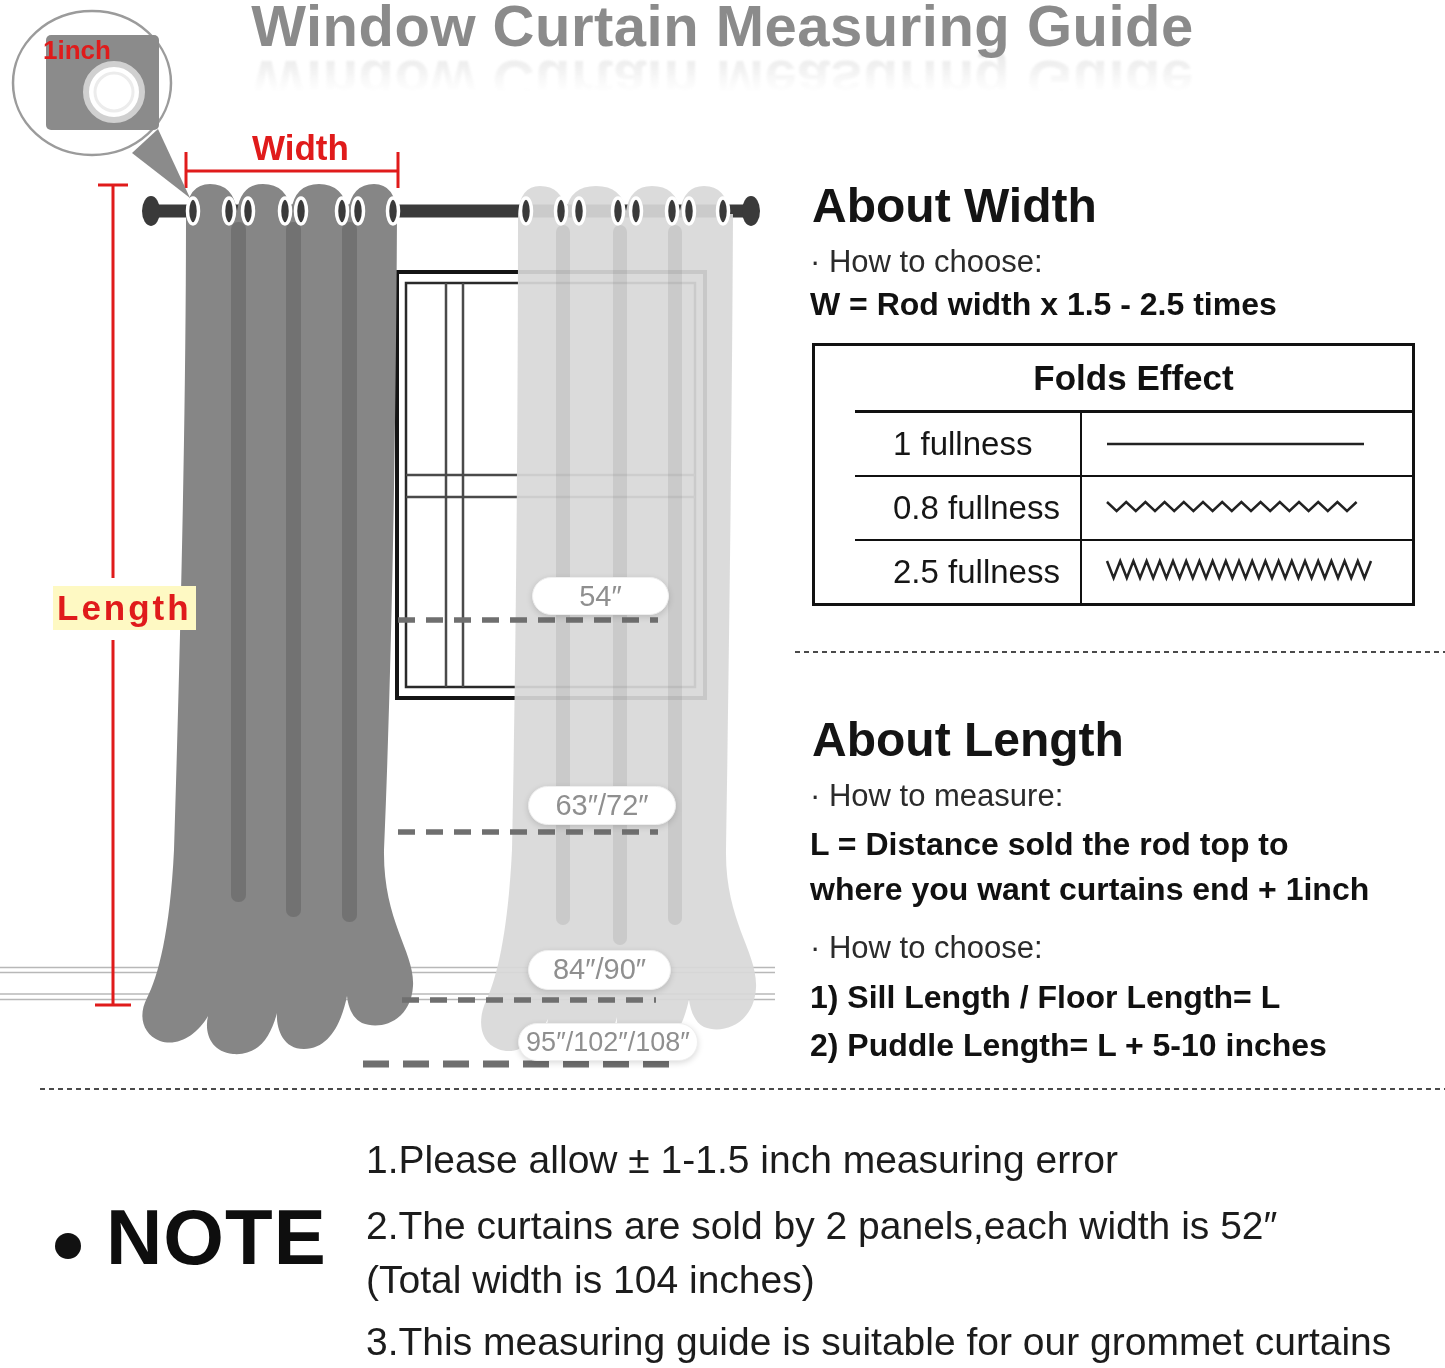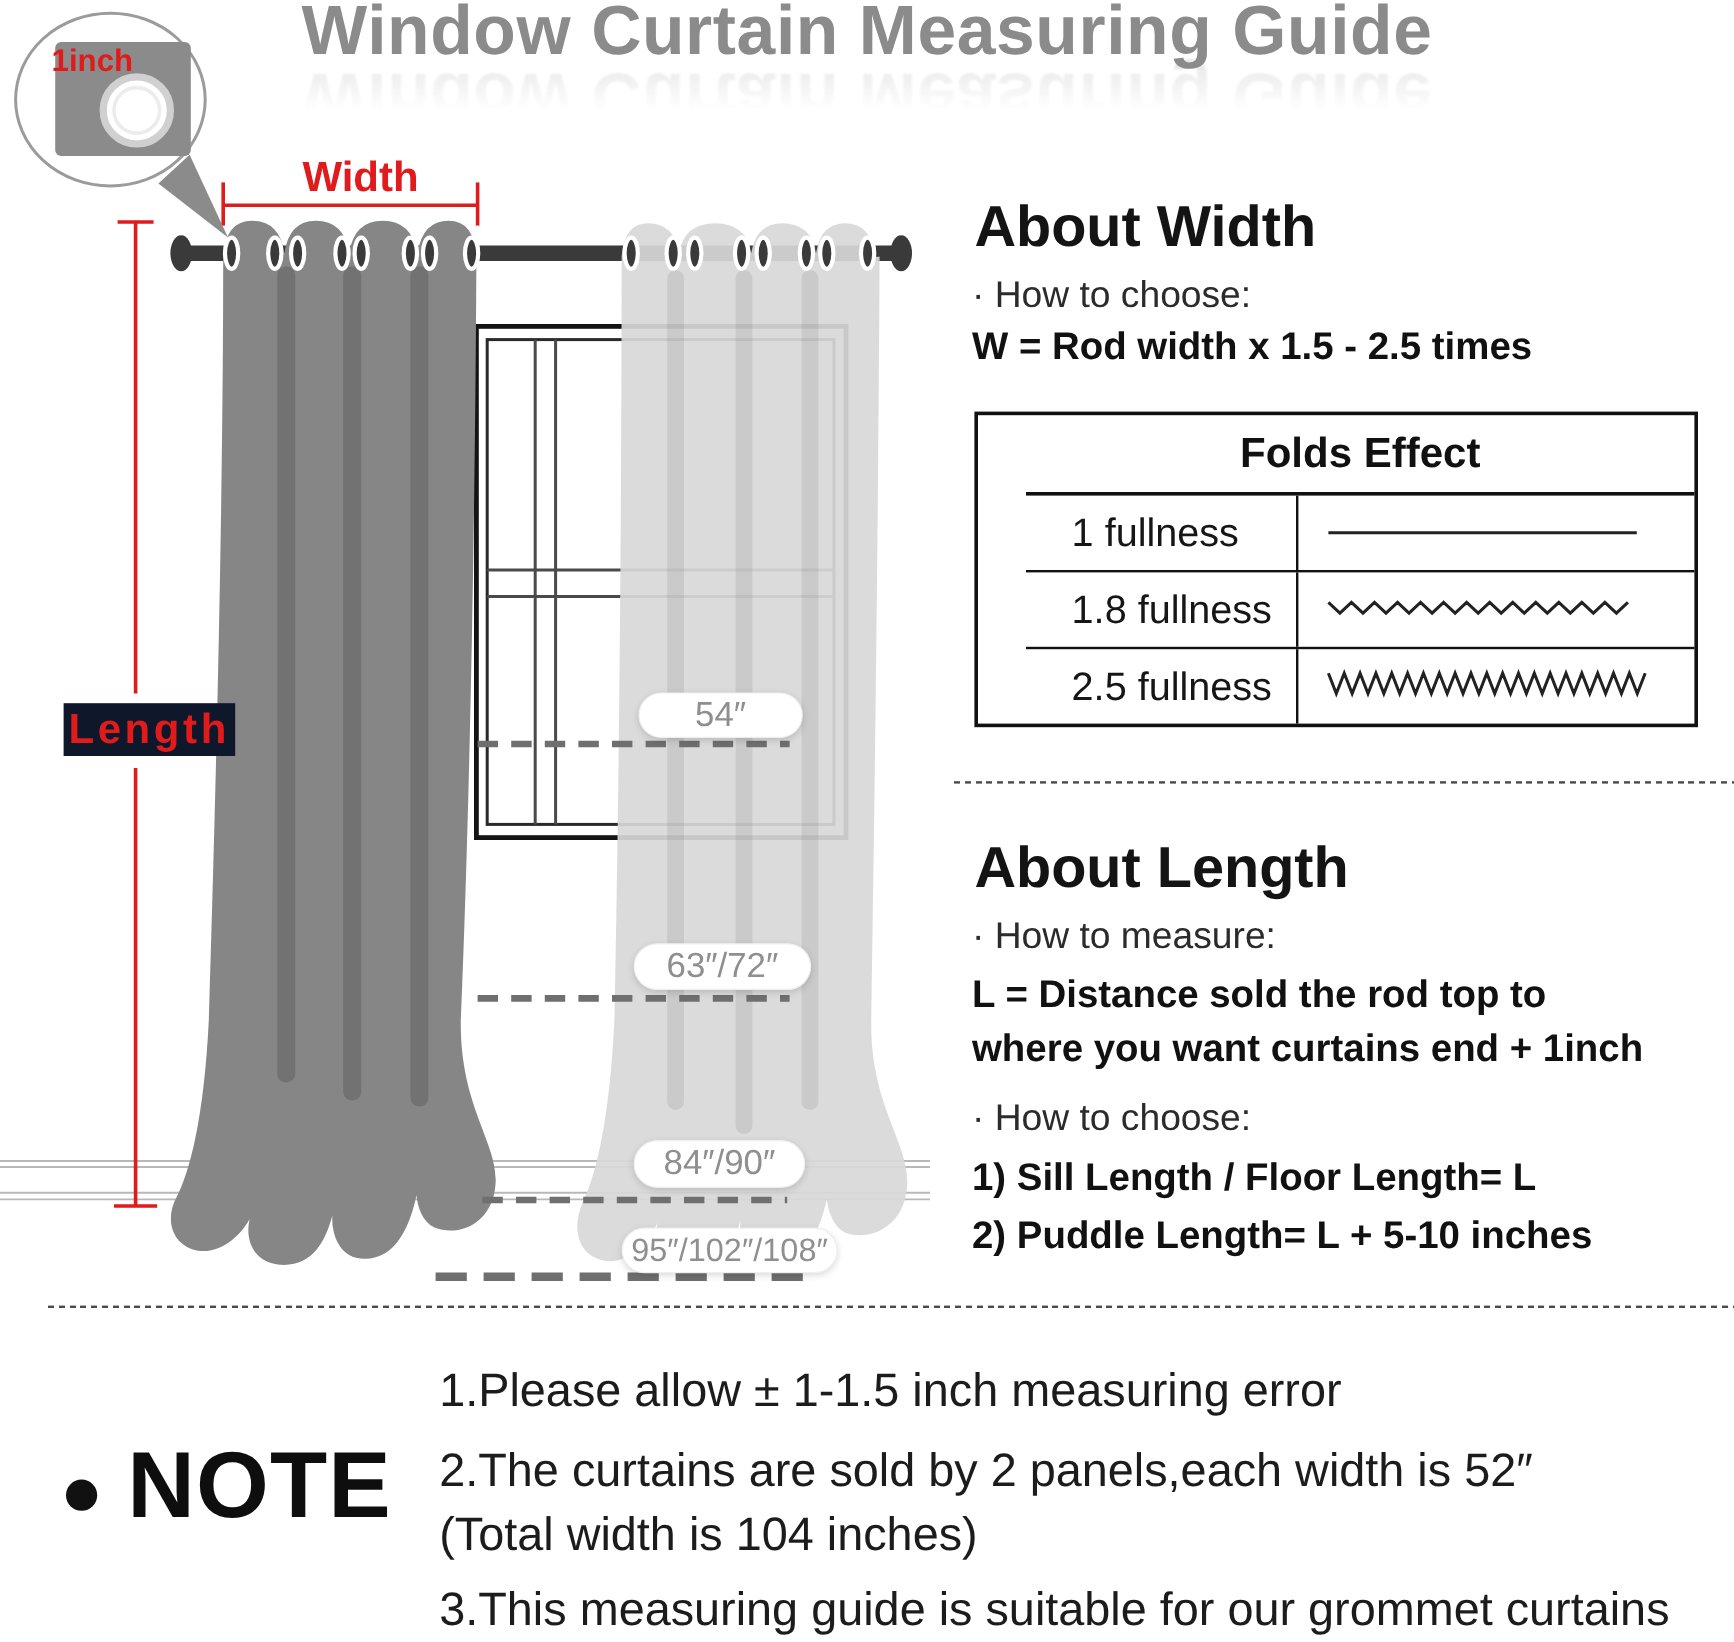--- a/index.html
+++ b/index.html
@@ -19,33 +19,33 @@
     letter-spacing:0.5px; white-space:nowrap; z-index:2;
     transform:scaleY(-1); opacity:.30; filter:blur(1px);
     -webkit-mask-image:linear-gradient(to bottom, transparent 35%, rgba(0,0,0,.85) 100%);
     mask-image:linear-gradient(to bottom, transparent 35%, rgba(0,0,0,.85) 100%);
   }
   
   .scene{position:absolute; left:0; top:0; z-index:1;}
   .overlay{position:absolute; z-index:4; white-space:nowrap;}
   .red{color:#e01b1b; font-weight:700;}
   .width-label{left:252px; top:128px; font-size:35px;}
-  .length-label{left:53px; top:586px; font-size:35px; letter-spacing:3px; background:#0f172a; padding:2px 4px;}
+  .length-label{left:53px; top:586px; font-size:35px; letter-spacing:3px; background:#fef9c3; padding:2px 4px;}
   .inch-label{left:43px; top:35px; font-size:26px;}
   .pill{
     position:absolute; z-index:4; background:#fff; border:1px solid #efefef;
     border-radius:22px; color:#8f8f8f; text-align:center;
     box-shadow:0 2px 6px rgba(0,0,0,.15); font-size:29px; line-height:36px;
   }
   .pill-54{left:532px; top:577px; width:135px; height:36px;}
   .pill-63{left:528px; top:786px; width:146px; height:37px;}
   .pill-84{left:528px; top:950px; width:141px; height:38px;}
   .pill-95{left:518px; top:1023px; width:178px; height:36px; font-size:27px;}
   
-  .rcol-text{position:absolute; z-index:4; white-space:nowrap; color:#111;}
+  .rcol-text{position:absolute; z-index:4; white-space:nowrap; color:#111;margin-top:16px;}
   .h-big{font-size:48px; font-weight:700; color:#141414;}
   .bullet-line{font-size:31px; font-weight:400; color:#2b2b2b;}
   .formula{font-size:32px; font-weight:700; color:#111;}
   .aw-heading{left:812px; top:162px;}
   .aw-how{left:810px; top:228px;}
   .aw-formula{left:810px; top:270px;}
   .al-heading{left:812px; top:696px;}
   .al-how{left:810px; top:762px;}
   .al-f1{left:810px; top:810px;}
   .al-f2{left:810px; top:855px;}
@@ -241,21 +241,21 @@
     <div class="ft-header">Folds Effect</div>
     <div class="ft-row">
       <div class="ft-label">1 fullness</div>
       <div class="ft-fold">
         <svg width="330" height="40">
             <polyline fill="none" stroke="#222" stroke-width="2.5" points="25,20 282,20"></polyline>
           </svg>
       </div>
     </div>
     <div class="ft-row">
-      <div class="ft-label">1.8 fullness</div>
+      <div class="ft-label">0.8 fullness</div>
       <div class="ft-fold">
         <svg width="330" height="40">
             <polyline fill="none" stroke="#222" stroke-width="2.5" points="25.0,14 34.6,23 44.2,14 53.8,23 63.4,14 73.0,23 82.6,14 92.2,23 101.8,14 111.4,23 121.0,14 130.6,23 140.2,14 149.8,23 159.4,14 169.0,23 178.6,14 188.2,23 197.8,14 207.4,23 217.0,14 226.6,23 236.2,14 245.8,23 255.4,14 265.0,23 274.6,14"></polyline>
           </svg>
       </div>
     </div>
     <div class="ft-row">
       <div class="ft-label">2.5 fullness</div>
       <div class="ft-fold">
         <svg width="330" height="40">

